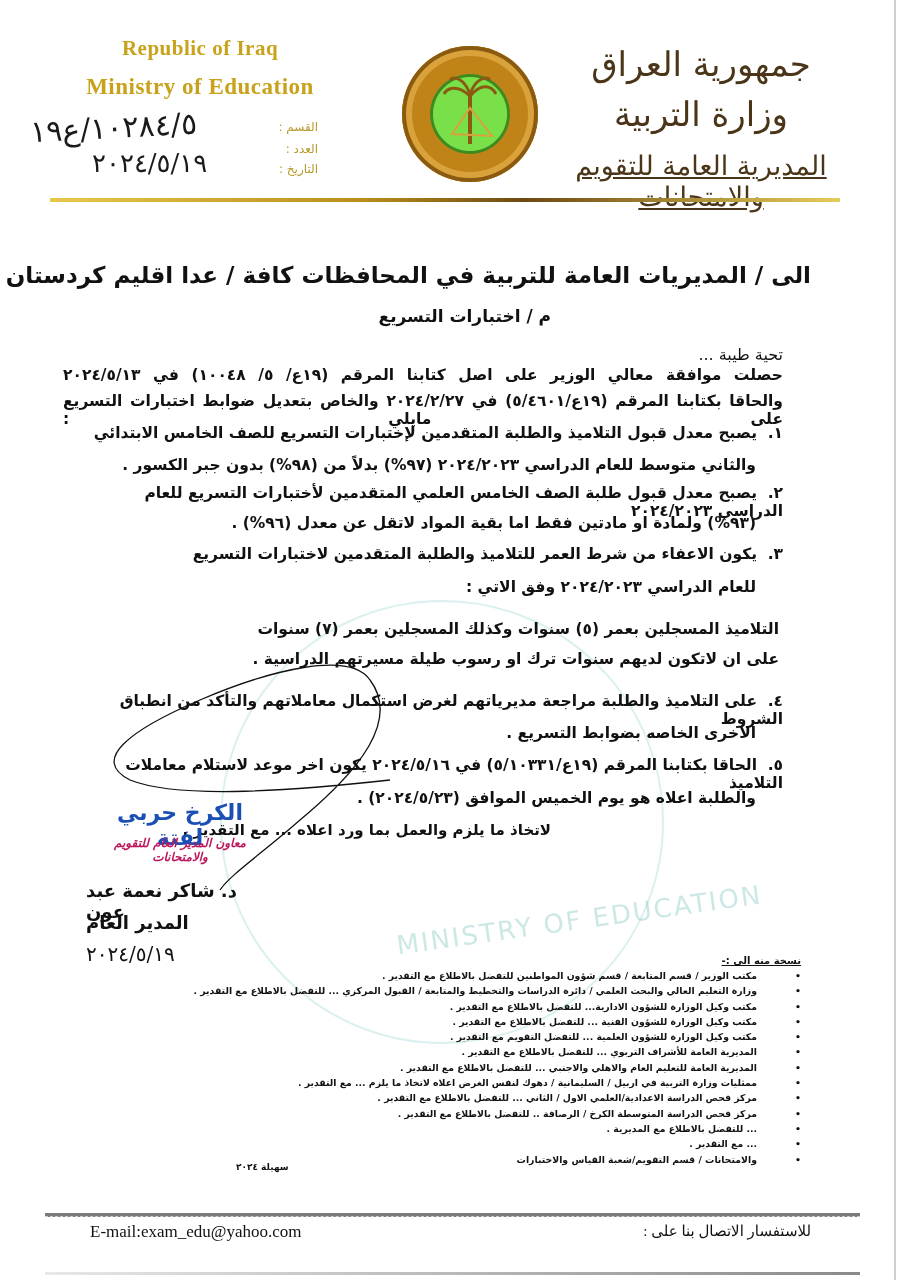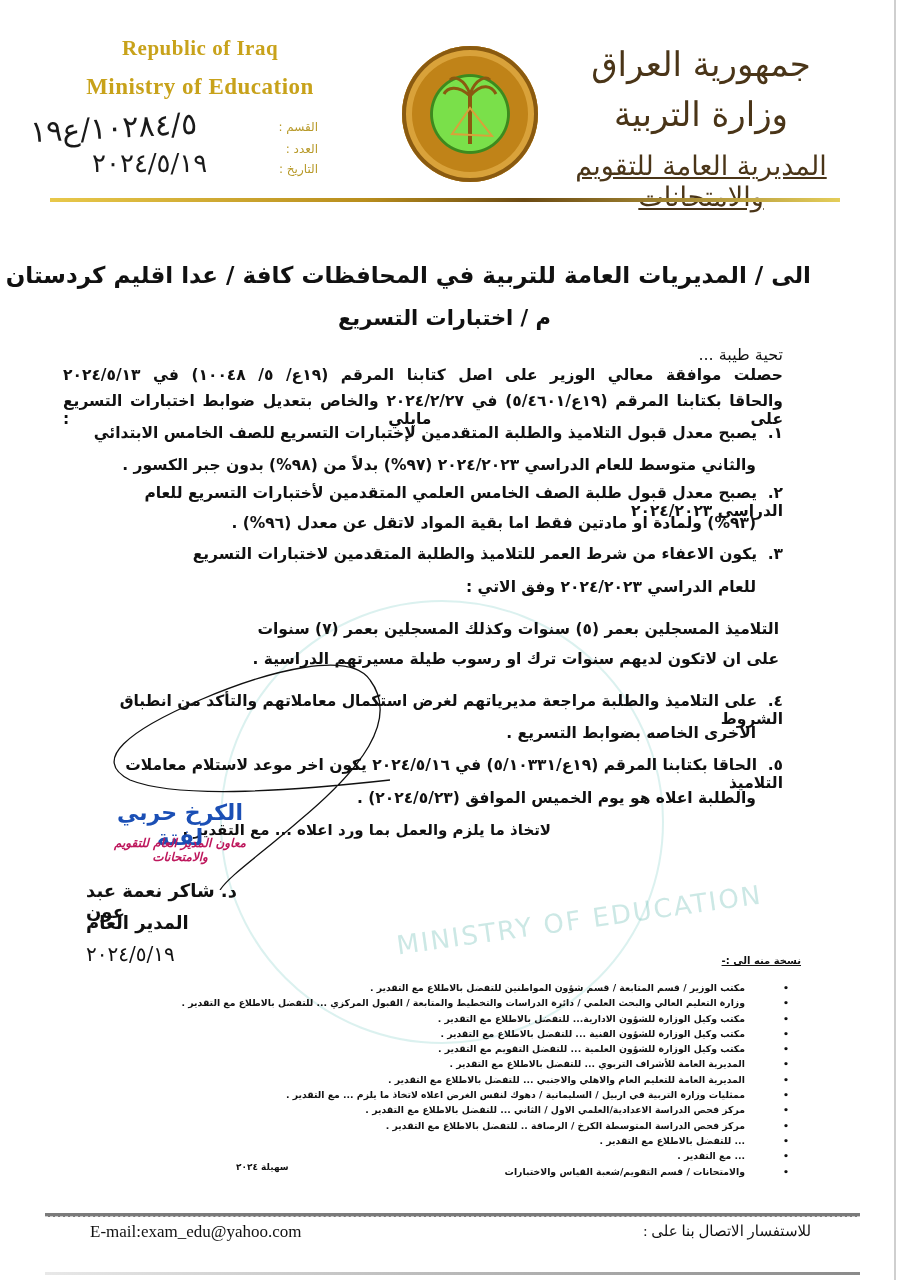--- a/index.html
+++ b/index.html
@@ -18,39 +18,39 @@
   .seal-inner { position:absolute; left:40px; top:28px; width:56px; height:70px; }
   .ar-head { right:40px; width:320px; text-align:center; font-family:"DejaVu Serif", serif; color:#4a3518; direction:rtl; }
   .ar-1 { top:44px; font-size:34px; }
   .ar-2 { top:94px; font-size:34px; }
   .ar-3 { top:150px; font-size:27px;text-decoration:underline; }
   .head-rule { left:50px; top:198px; width:790px; height:4px; background:linear-gradient(90deg,#e8c84a,#b88d1c 40%,#6b4a12 60%,#e4cd59); }
   .right-border { left:894px; top:0; width:2px; height:1280px; background:#cfcfcf; }
 
   
   .title { right:90px; top:262px; font-size:23px; font-weight:bold; direction:rtl; }
-  .subject { right:350px; top:306px; font-size:21px; font-weight:bold; direction:rtl; }
+  .subject { right:350px; top:306px; font-size:17px; font-weight:bold; direction:rtl; }
   .greet { right:118px; top:345px; font-size:16px; font-weight:normal; direction:rtl; }
   .para { right:118px; width:720px; font-size:15.5px; font-weight:bold; direction:rtl; text-align:justify; text-align-last:justify; }
   .item { right:118px; width:700px; font-size:15.5px; font-weight:bold; direction:rtl; }
   .item .num { display:inline-block; width:26px; }
   .cont { right:145px; font-size:15.5px; font-weight:bold; direction:rtl; }
   .closing { right:350px; top:821px; font-size:15px; font-weight:bold; direction:rtl; }
 
   
   .sig-name { left:105px; top:800px; width:150px; text-align:center; font-size:22px; font-weight:bold; color:#1b4fb5; direction:rtl; }
   .sig-title { left:95px; top:836px; width:170px; text-align:center; font-size:12px; font-weight:bold; color:#be185d; direction:rtl;font-style:italic; }
   .sig-block { left:86px; width:180px; text-align:left; font-size:18px; font-weight:bold; direction:rtl;margin-top:14px; }
   .watermark { left:220px; top:600px; width:440px; height:440px; border-radius:50%; border:2px solid rgba(110,200,190,0.25); }
   .wm-text { left:395px; top:905px; font-size:26px; color:rgba(110,190,180,0.35); font-family:"DejaVu Sans", sans-serif; transform:rotate(-8deg); letter-spacing:2px; }
   .loop { left:100px; top:660px; width:300px; height:230px; }
 
   
   .cc-head { right:100px; top:955px; font-size:10px; font-weight:bold; direction:rtl; text-decoration:underline;margin-left:30px; }
-  .cc-list { right:100px; top:968px; width:600px; direction:rtl; margin:12px; padding:0; list-style:none; }
+  .cc-list { right:100px; top:968px; width:600px; direction:rtl; margin:0; padding:0; list-style:none; }
   .cc-list li { font-size:9.3px; font-weight:bold; line-height:15.3px; height:15.3px; white-space:nowrap; }
   .cc-list li::before { content:"•"; display:inline-block; width:14px; margin-left:30px; }
   .cc-year { left:236px; top:1162px; font-size:9px; font-weight:bold; direction:rtl; }
 
   
   .foot-rule { left:45px; top:1213px; width:815px; height:3px; background:#7b7b7b; border-bottom:1px dashed #cfcfcf; }
   .foot-email { left:90px; top:1222px; font-family:"Liberation Serif", serif; font-size:17px; }
   .foot-contact { right:90px; top:1222px; font-family:"Liberation Serif", serif; font-size:15px; direction:rtl; }
   .foot-bottom { left:45px; top:1272px; width:815px; height:3px; background:linear-gradient(90deg,#e8e8e8,#8a8a8a); }
 </style>
@@ -134,21 +134,21 @@
   <li>مكتب الوزير / قسم المتابعة / قسم شؤون المواطنين للتفضل بالاطلاع مع التقدير .</li>
   <li>وزارة التعليم العالي والبحث العلمي / دائرة الدراسات والتخطيط والمتابعة / القبول المركزي ... للتفضل بالاطلاع مع التقدير .</li>
   <li>مكتب وكيل الوزارة للشؤون الادارية... للتفضل بالاطلاع مع التقدير .</li>
   <li>مكتب وكيل الوزارة للشؤون الفنية ... للتفضل بالاطلاع مع التقدير .</li>
   <li>مكتب وكيل الوزارة للشؤون العلمية ... للتفضل التقويم مع التقدير .</li>
   <li>المديرية العامة للأشراف التربوي ... للتفضل بالاطلاع مع التقدير .</li>
   <li>المديرية العامة للتعليم العام والاهلي والاجنبي ... للتفضل بالاطلاع مع التقدير .</li>
   <li>ممثليات وزارة التربية في اربيل / السليمانية / دهوك لنفس الغرض اعلاه لاتخاذ ما يلزم ... مع التقدير .</li>
   <li>مركز فحص الدراسة الاعدادية/العلمي الاول / الثاني ... للتفضل بالاطلاع مع التقدير .</li>
   <li>مركز فحص الدراسة المتوسطة الكرخ / الرصافة .. للتفضل بالاطلاع مع التقدير .</li>
-  <li>... للتفضل بالاطلاع مع التقدير .</li>
+  <li>... للتفضل بالاطلاع مع المديرية .</li>
   <li>... مع التقدير .</li>
   <li>والامتحانات / قسم التقويم/شعبة القياس والاختبارات</li>
 </ul>
 <div class="abs cc-year">سهيلة ٢٠٢٤</div>
 
 <div class="abs foot-rule"></div>
 <div class="abs foot-email">E-mail:exam_edu@yahoo.com</div>
 <div class="abs foot-contact">للاستفسار الاتصال بنا على :</div>
 <div class="abs foot-bottom"></div>
 

